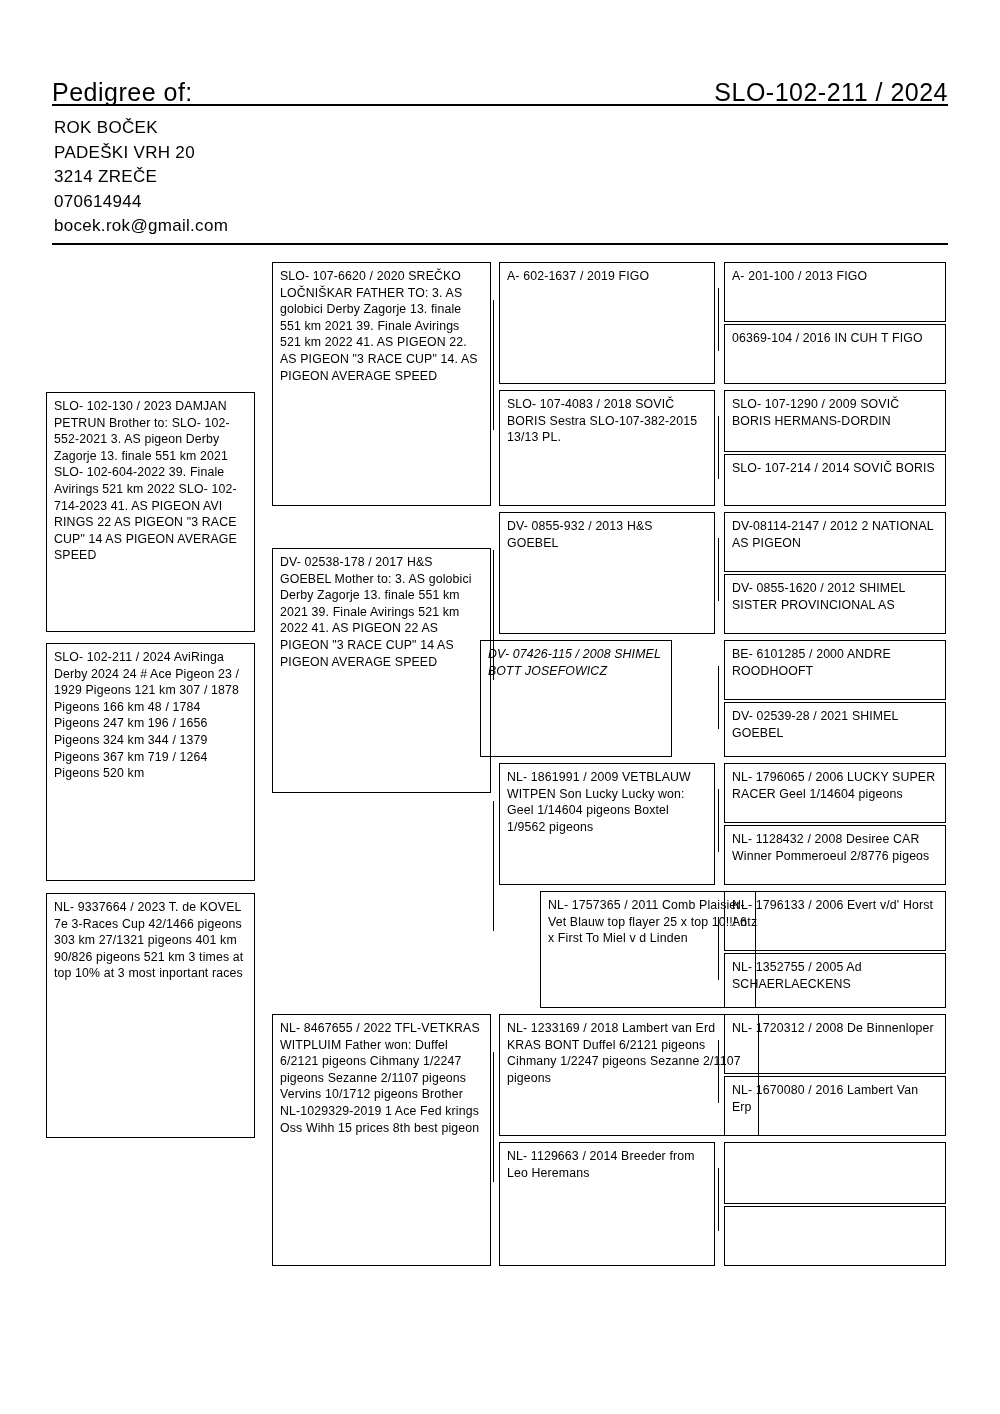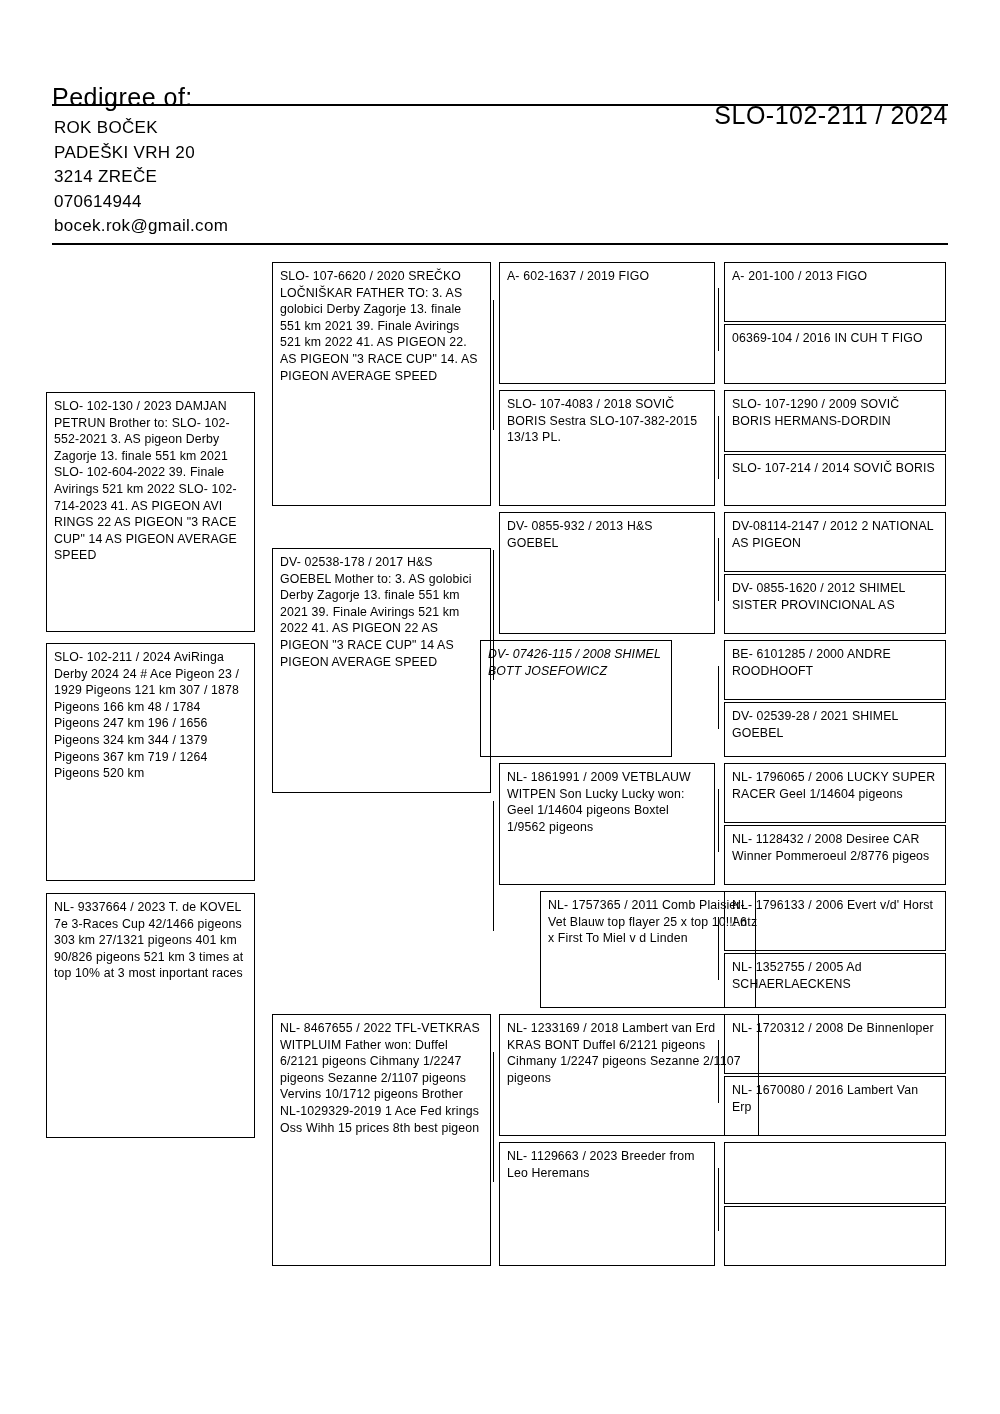--- a/index.html
+++ b/index.html
@@ -18,24 +18,24 @@
     position: absolute;
     left: 0; top: 0;
     width: 1000px;
     height: 1414px;
   }
 
   
   .header-row {
     position: absolute;
     left: 52px;
-    top: 65px;
+    top: 42px;
     width: 896px;
     display: flex;
-    align-items: center;
+    align-items: flex-end;
     justify-content: space-between;
   }
   .pedigree-of {
     font-size: 25px;
     letter-spacing: 0.5px;
   }
   .ring-number {
     font-size: 25px;
     letter-spacing: 0.5px;
     margin-top: 36px;
@@ -188,21 +188,21 @@
 25 x top 10!!!
 6 x First
 To Miel v d Linden</div>
 
   <div class="box" style="left:499px; top:1014px; width:260px; height:122px;">NL- 1233169 / 2018
 Lambert van Erd
 KRAS BONT
 Duffel 6/2121 pigeons
 Cihmany 1/2247 pigeons
 Sezanne  2/1107 pigeons</div>
-  <div class="box" style="left:499px; top:1142px; width:216px; height:124px;">NL- 1129663 / 2023
+  <div class="box" style="left:499px; top:1142px; width:216px; height:124px;">NL- 1129663 / 2014
 Breeder from Leo Heremans</div>
 
   <div class="box" style="left:724px; top:262px; width:222px; height:60px;">A- 201-100 / 2013
 FIGO</div>
   <div class="box" style="left:724px; top:324px; width:222px; height:60px;">06369-104 / 2016
 IN CUH T FIGO</div>
 
   <div class="box" style="left:724px; top:390px; width:222px; height:62px;">SLO- 107-1290 / 2009
 SOVIČ BORIS
 HERMANS-DORDIN</div>

